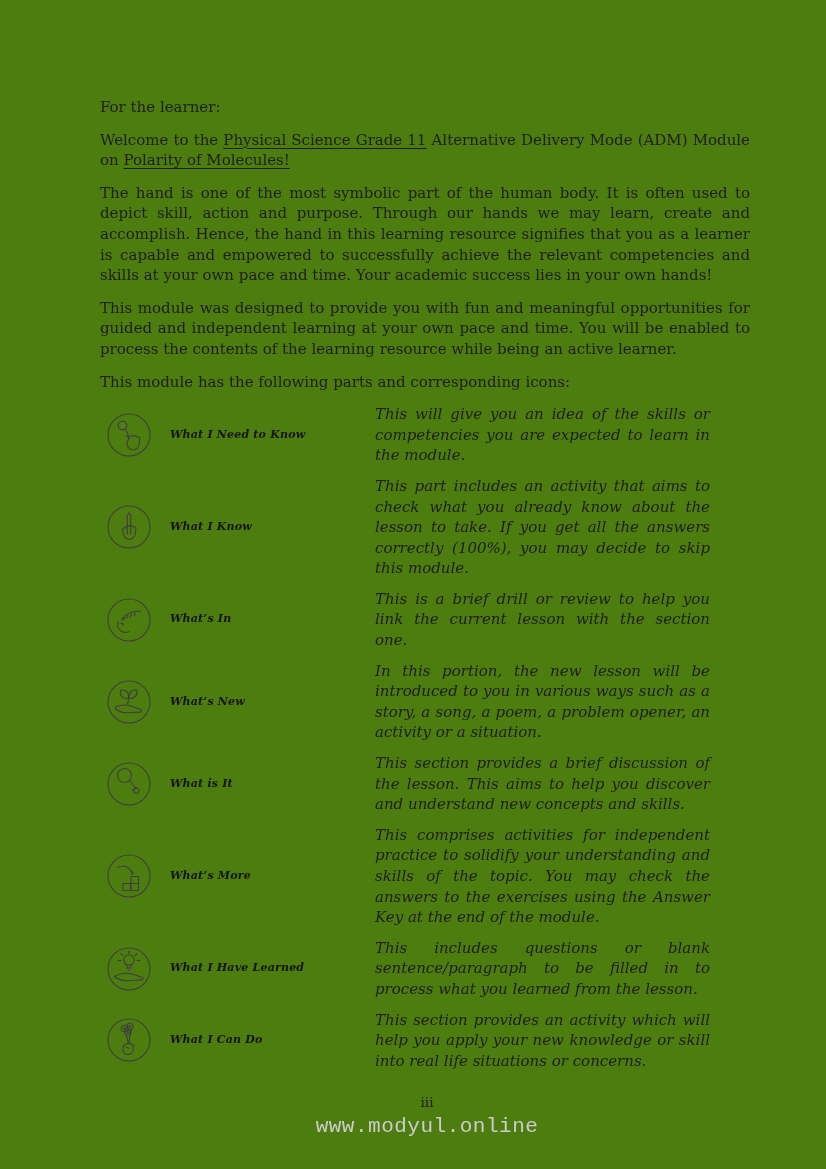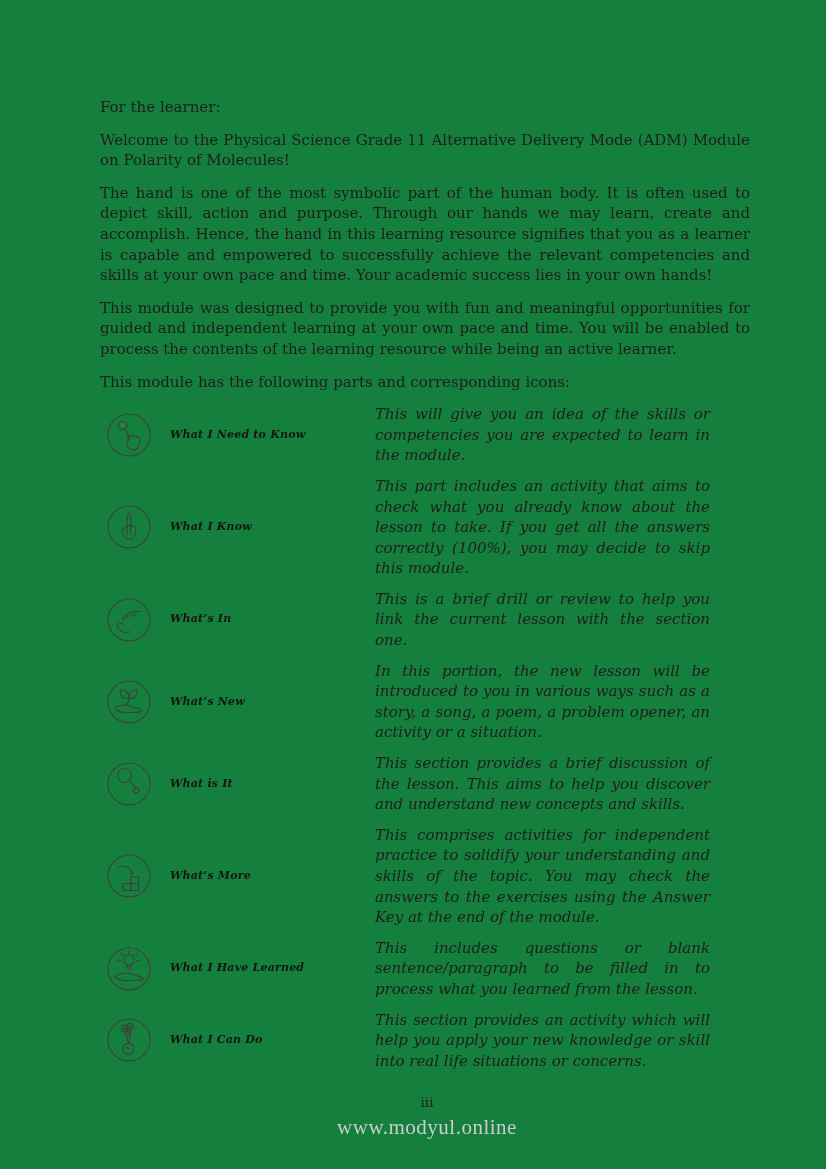--- a/index.html
+++ b/index.html
@@ -6,36 +6,37 @@
   body {
     width: 826px; height: 1169px;
     background: #ffffff;
     font-family: "DejaVu Serif", "Liberation Serif", serif;
     color: #1e1e1e;
     -webkit-font-smoothing: antialiased;
   }
   .page {
     position: relative;
     width: 826px; height: 1169px;
-    background: #15803d;
+    background: #4d7c0f;
     overflow: hidden;
   }
   .content {
     position: absolute;
     left: 100px; top: 97px;
     width: 650px;
     font-size: 15px;
     line-height: 20.6px;
   }
   .content p {
     margin: 0 0 12px 0;
     text-align: justify;
   }
   p.single-line { text-align: left; }
   .u {
+    text-decoration: underline;
     text-underline-offset: 3px;
     text-decoration-thickness: 1px;
   }
   .icon-table { margin-top: 9px; }
   .irow {
     display: flex;
     align-items: center;
     margin-bottom: 10px;
   }
   .icell {
@@ -68,21 +69,21 @@
     top: 1094px;
     text-align: center;
     padding-left: 28px;
   }
   .pagenum {
     font-size: 13.5px;
     color: #222222;
   }
   .watermark {
     margin-top: 5px;
-    font-family: Liberation Serif, serif;
+    font-family: Liberation Mono, monospace;
     font-size: 21px;
     color: #cccccc;
     letter-spacing: 0.5px;
   }
 </style>
 </head>
 <body>
 
 <div class="page">
   <div class="content">

